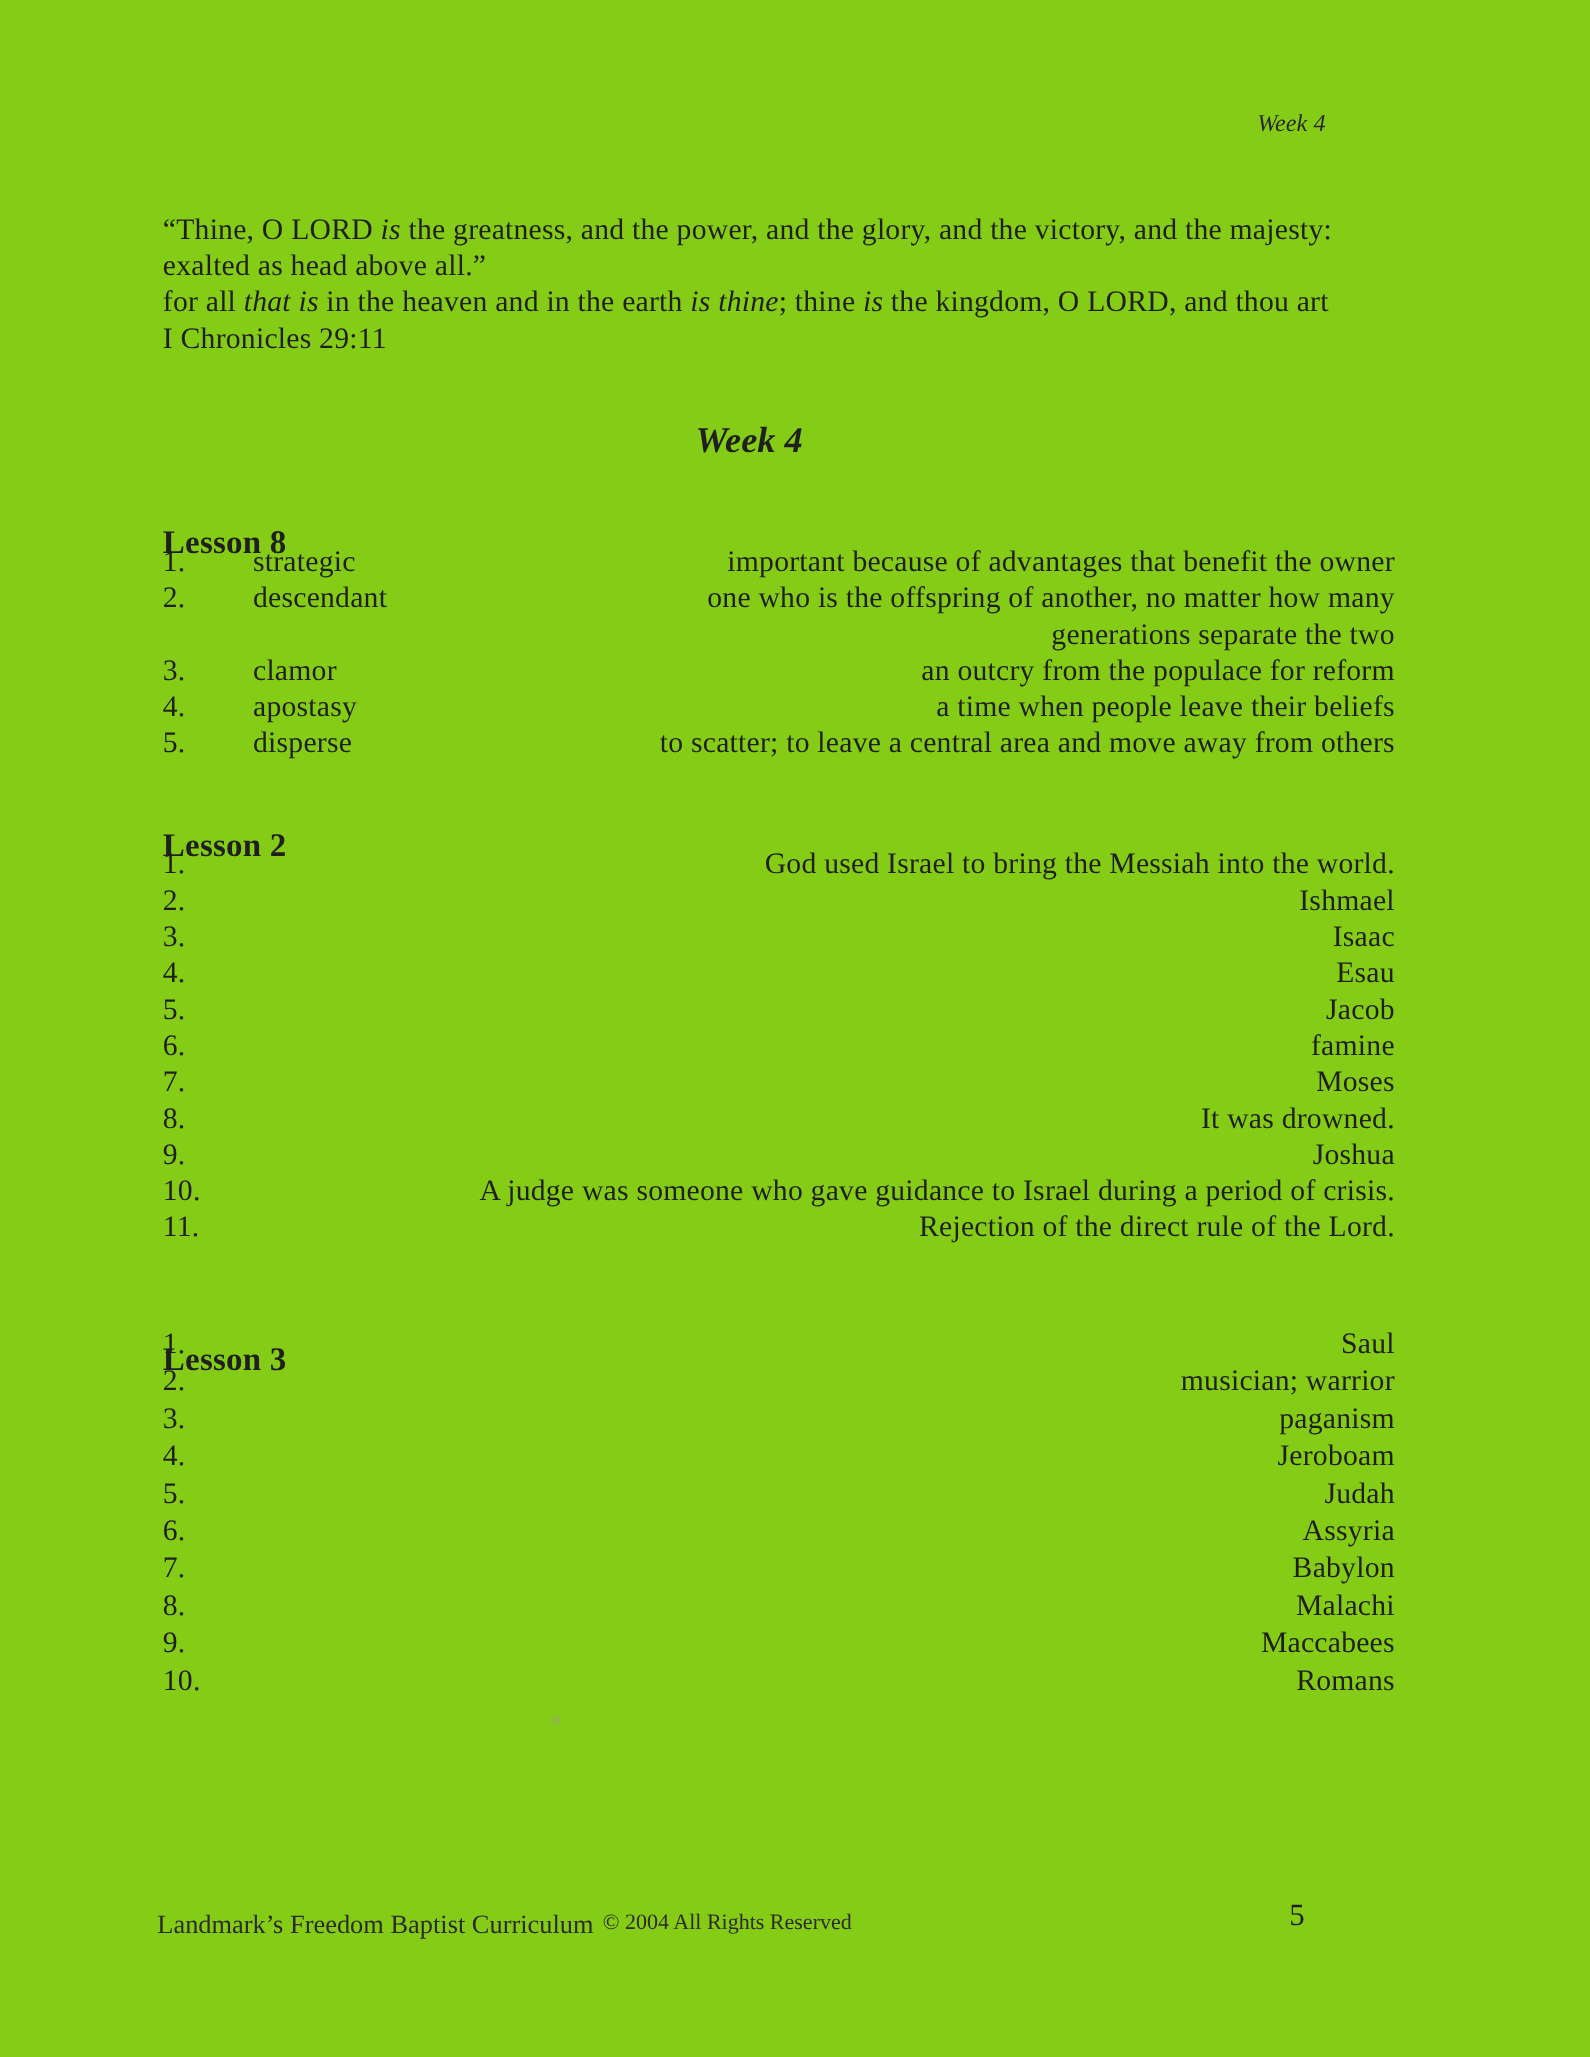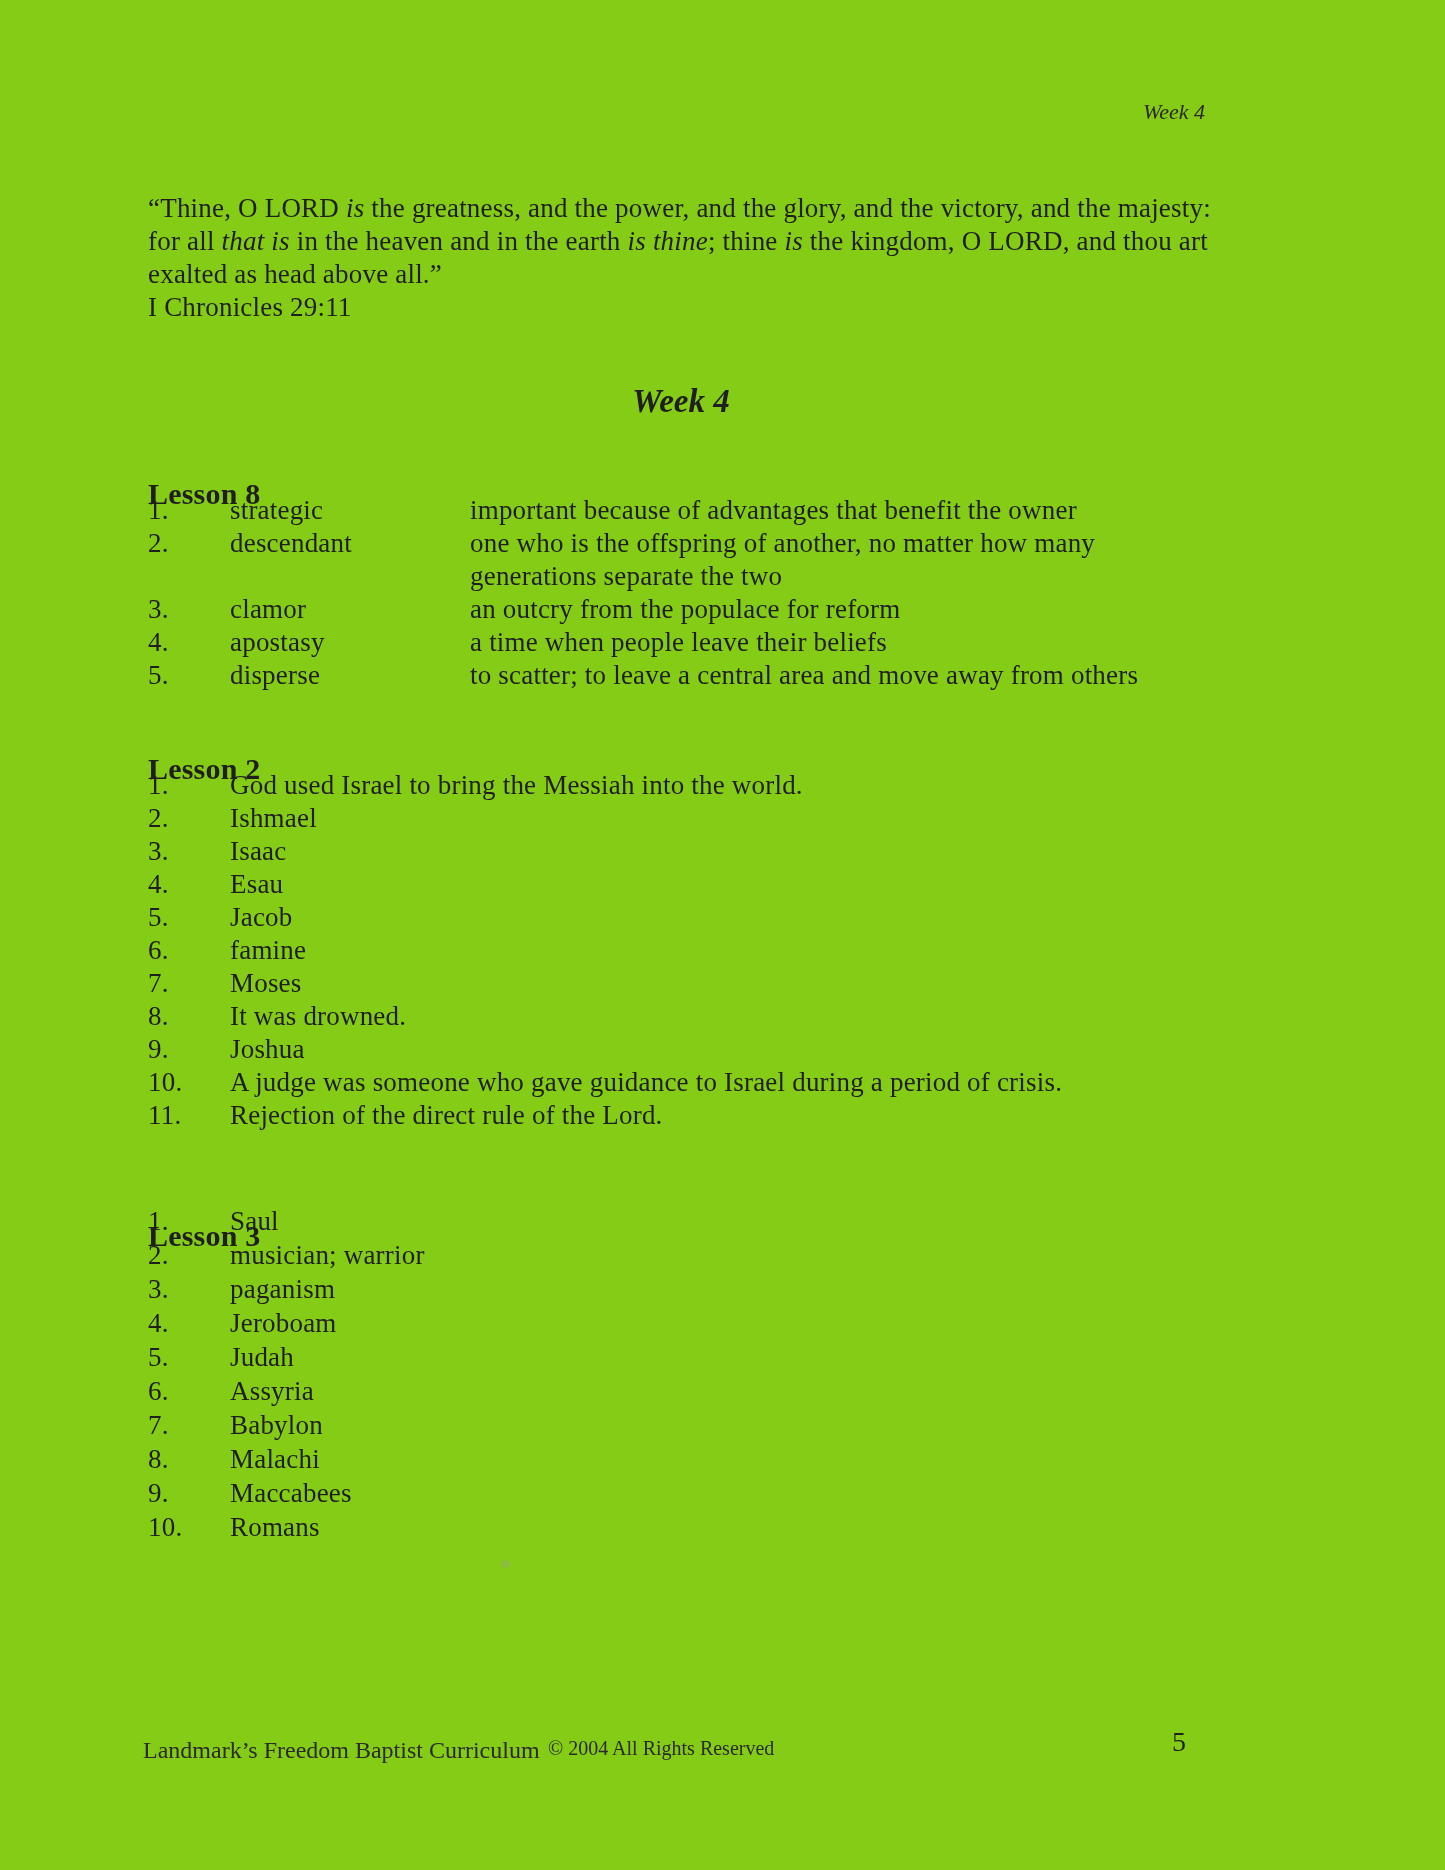--- a/index.html
+++ b/index.html
@@ -59,21 +59,21 @@
     line-height: 33px;
     letter-spacing: 0.2px;
     width: 1120px;
   }
   .ll-1 { top: 494px; }
   .ll-2 { top: 769px; }
   .ll-3 { top: 1204px; line-height: 34px; }
   .row { display: flex; align-items: flex-start; }
   .row .num { width: 82px; flex: 0 0 82px; }
   .row .term { width: 240px; flex: 0 0 240px; }
-  .row .answer, .row .defs { flex: 1 1 auto; }
+  .row .answer, .row .defs { flex: 1 1 auto; text-align: right; }
 
   
   .scan-artifact {
     left: 501px; top: 1559px;
     width: 9px; height: 10px;
     border-radius: 60% 40% 55% 45%;
     background: #9a9a9a;
     opacity: 0.30;
     transform: rotate(24deg) scaleY(0.8);
   }
@@ -85,22 +85,22 @@
 </style>
 </head>
 <body>
 
 <div class="page">
 
   <div class="abs week-header">Week 4</div>
 
   <div class="abs scripture">
       <div class="q-line"><span>“Thine, O LORD </span><span class="it">is</span><span> the greatness, and the power, and the glory, and the victory, and the majesty:</span></div>
+      <div class="q-line"><span>exalted as head above all.”</span></div>
       <div class="q-line"><span>for all </span><span class="it">that is</span><span> in the heaven and in the earth </span><span class="it">is thine</span><span>; thine </span><span class="it">is</span><span> the kingdom, O LORD, and thou art</span></div>
-      <div class="q-line"><span>exalted as head above all.”</span></div>
       <div class="q-line"><span>I Chronicles 29:11</span></div>
     </div>
 
   <div class="abs week-title">Week 4</div>
 
   <h2 class="abs lesson-heading lh-1">Lesson 8</h2>
   <div class="abs lesson-list ll-1">
       <div class="row">
         <span class="num">1.</span>
         <span class="term">strategic</span>

